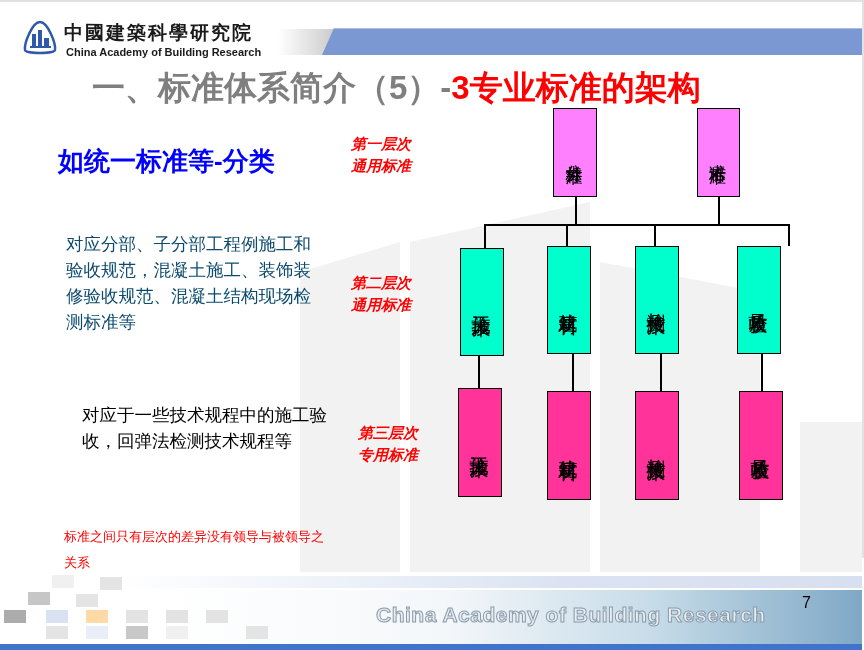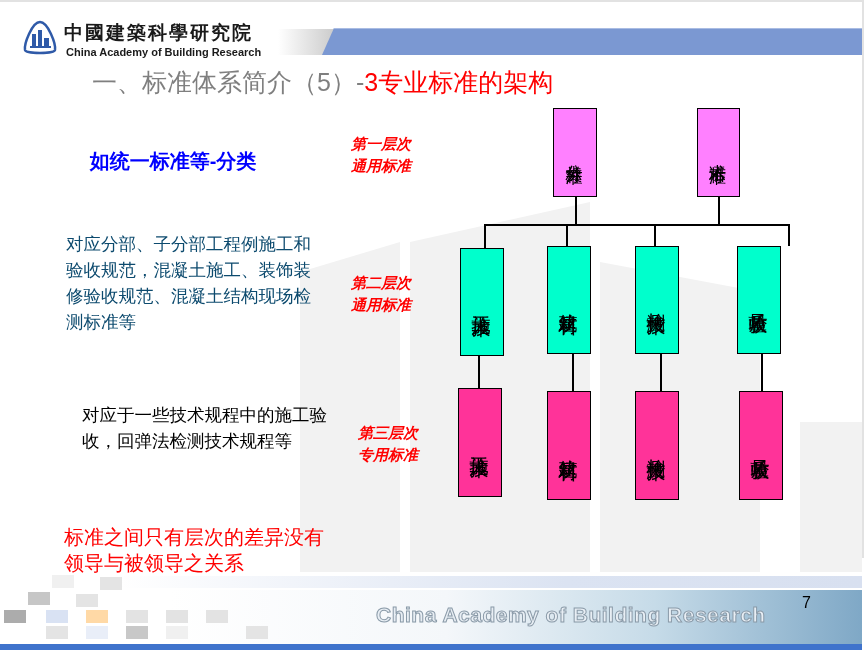--- a/index.html
+++ b/index.html
@@ -10,28 +10,28 @@
   
   .wm { position: absolute; background: #f2f2f2; }
 
   
   .logo { position: absolute; left: 22px; top: 18px; width: 36px; height: 36px; }
   .logo-cn { position: absolute; left: 64px; top: 18px; font-family: "DejaVu Serif", serif; font-size: 19px; font-weight: bold; color: #1a1a1a; letter-spacing: 2px; white-space: nowrap; }
   .logo-en { position: absolute; left: 66px; top: 44px; font-family: "Liberation Sans", sans-serif; font-size: 11px; font-weight: bold; color: #1a1a1a; white-space: nowrap; }
   .hdr-grad { position: absolute; left: 278px; top: 27px; width: 60px; height: 26px; background: linear-gradient(90deg, #ffffff, #c8c8c8); clip-path: polygon(0 0, 100% 0, 85% 100%, 0 100%); }
   .hdr-band { position: absolute; left: 322px; top: 26px; width: 540px; height: 27px; background: #7b98d2; clip-path: polygon(12px 0, 100% 0, 100% 100%, 0 100%); border-top: 1px solid #a9bce3; }
 
-  .title { position: absolute; left: 92px; top: 64px; font-family: "Liberation Sans", sans-serif; font-size: 25px; font-weight: normal; white-space: nowrap; }
+  .title { position: absolute; left: 92px; top: 64px; font-family: "Liberation Sans", sans-serif; font-size: 33px; font-weight: bold; white-space: nowrap; }
   .title .gray { color: #7f7f7f; }
   .title .red { color: #ff0000; }
 
-  .subhead { position: absolute; left: 58px; top: 142px; width: 230px; font-family: "Liberation Sans", sans-serif; font-size: 20px; font-weight: bold; color: #0000ff; line-height: 34px; text-align: center; }
+  .subhead { position: absolute; left: 58px; top: 142px; width: 230px; font-family: "Liberation Sans", sans-serif; font-size: 26px; font-weight: bold; color: #0000ff; line-height: 34px; }
   .para1 { position: absolute; left: 66px; top: 229px; width: 250px; font-family: "DejaVu Serif", serif; font-size: 17.5px; color: #0c4a6e; line-height: 26px; }
   .para2 { position: absolute; left: 82px; top: 400px; width: 250px; font-family: "DejaVu Serif", serif; font-size: 17.5px; color: #000; line-height: 26px; }
-  .note { position: absolute; left: 64px; top: 522px; width: 270px; font-family: "DejaVu Serif", serif; font-size: 20px; color: #ff0000; line-height: 26px; }
+  .note { position: absolute; left: 64px; top: 522px; width: 270px; font-family: "DejaVu Serif", serif; font-size: 13px; color: #ff0000; line-height: 26px; }
 
   .lvl-label { position: absolute; font-family: "Liberation Sans", sans-serif; font-size: 15px; font-weight: bold; color: #ff0000; line-height: 22px; white-space: nowrap; font-style: italic; }
 
   .box { position: absolute; border: 1.5px solid #000; display: flex; align-items: center; justify-content: center; }
   .box span { writing-mode: vertical-rl; text-orientation: upright; font-family: "DejaVu Serif", serif; font-size: 19px; color: #000; letter-spacing: 1px; }
   .l1 { background: #ff80ff; }
   .l1 span { font-size: 17px; }
   .l2 { background: #00ffcc; }
   .l3 { background: #ff3399; }
 

